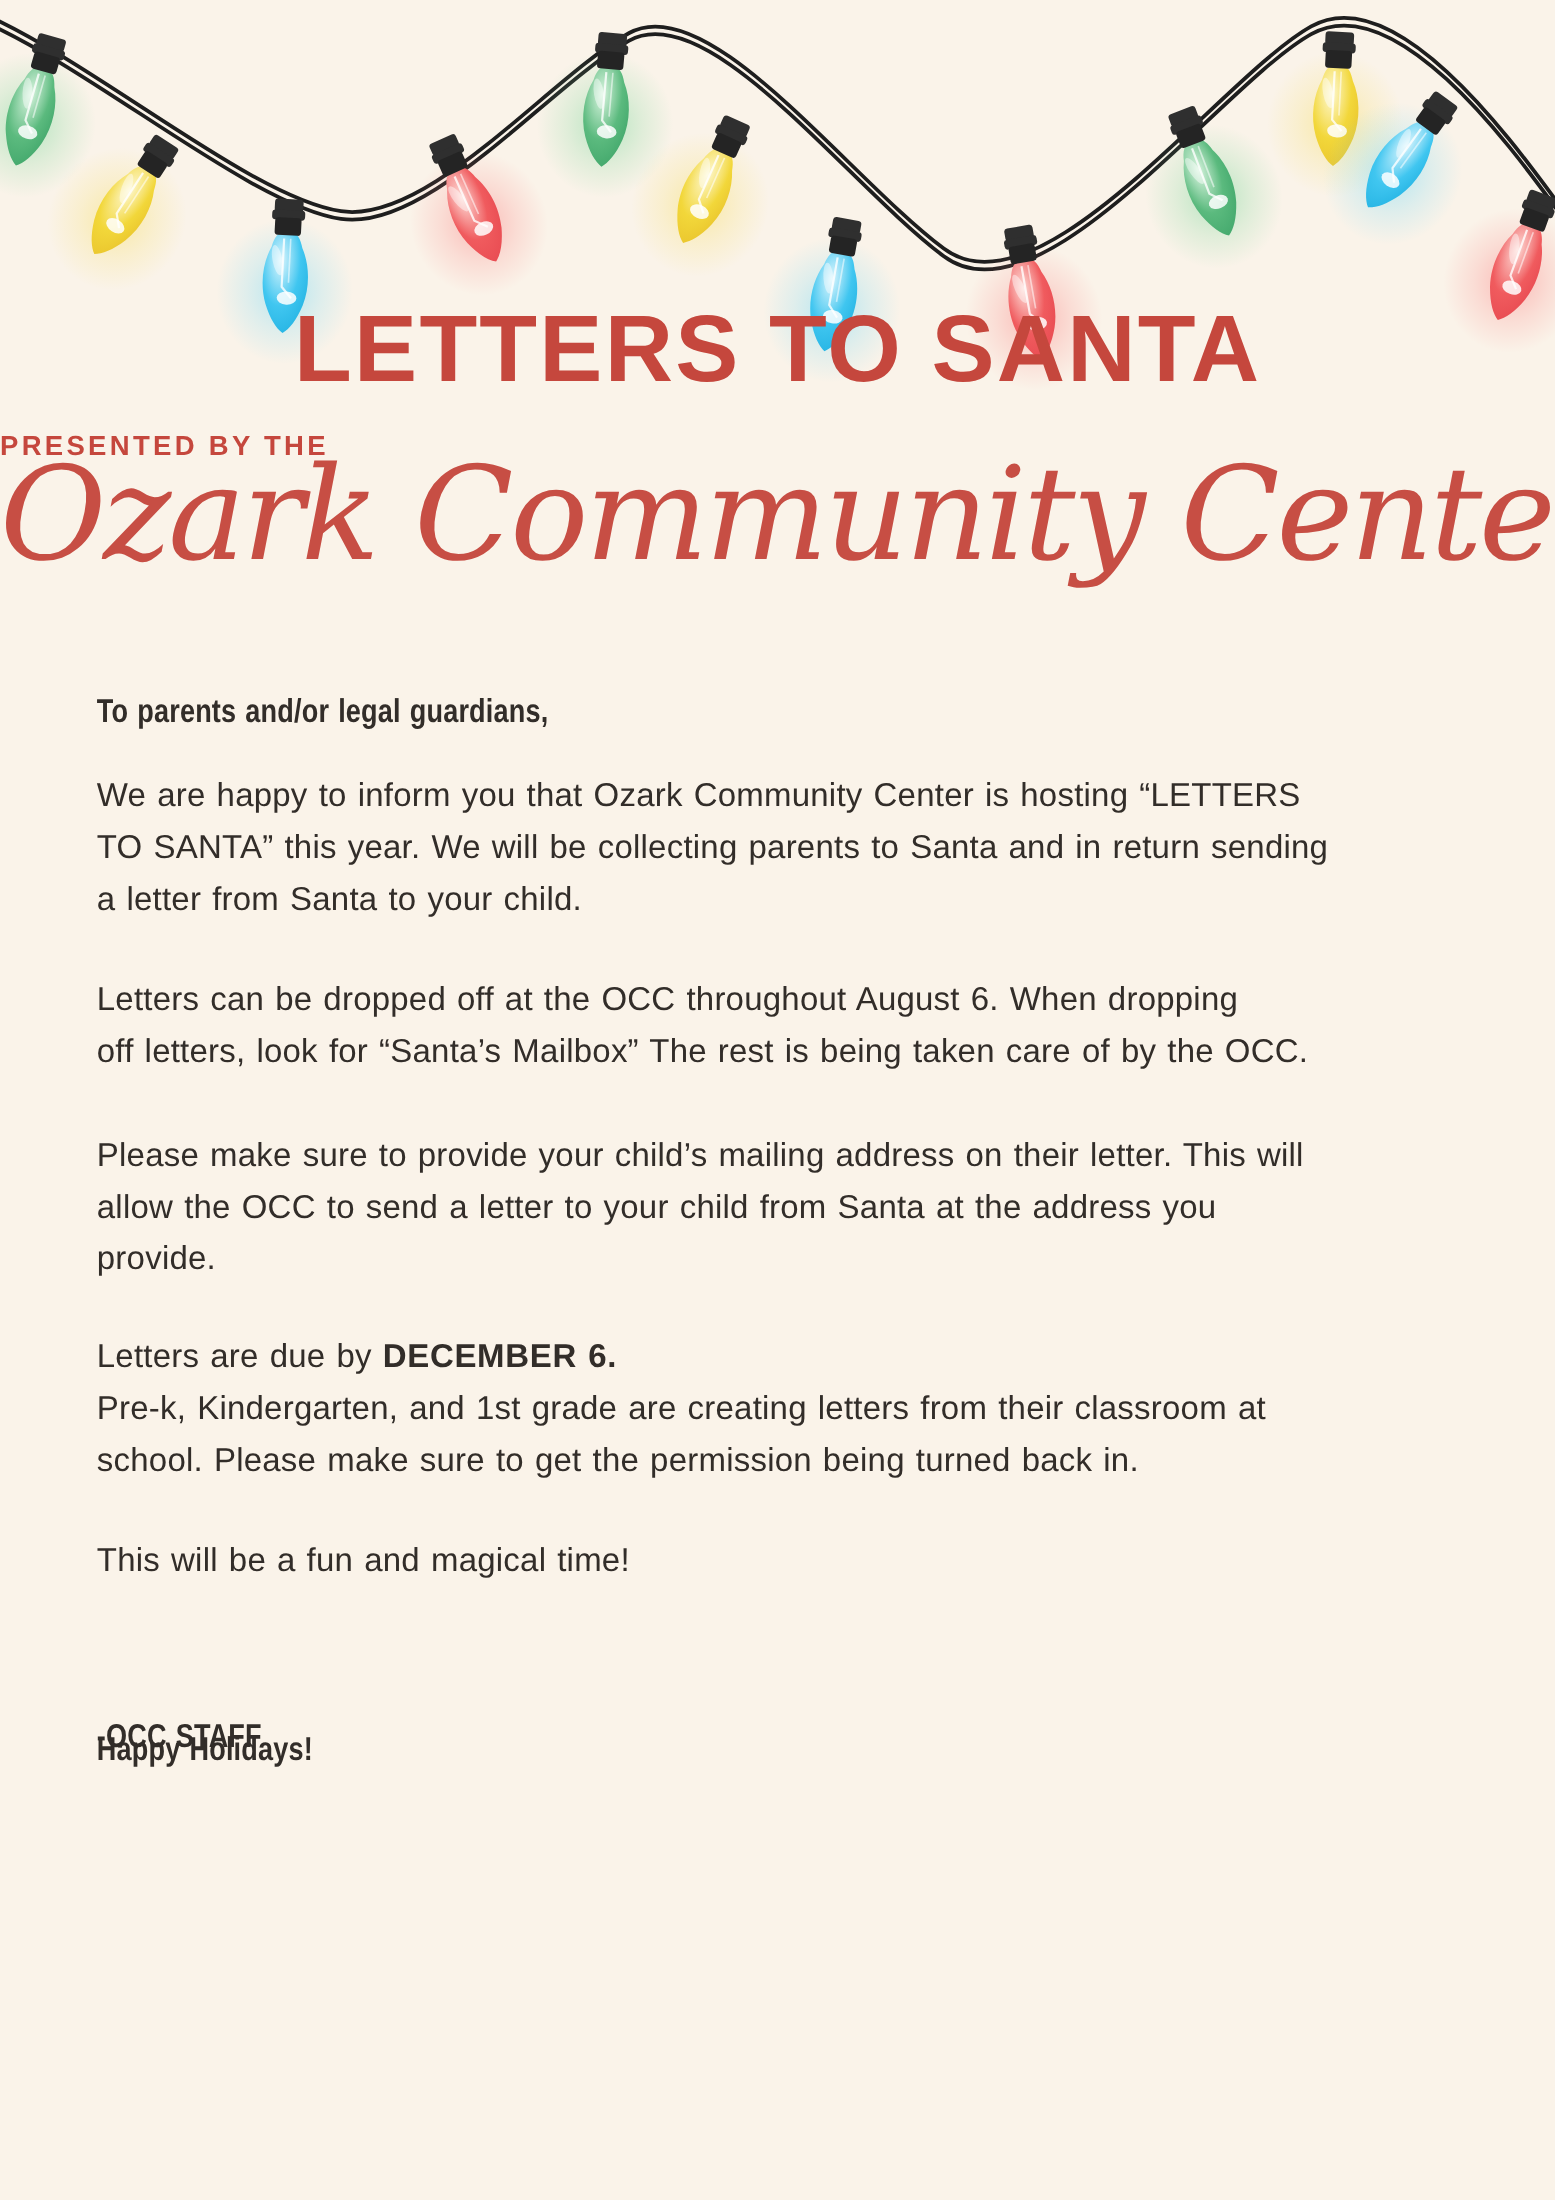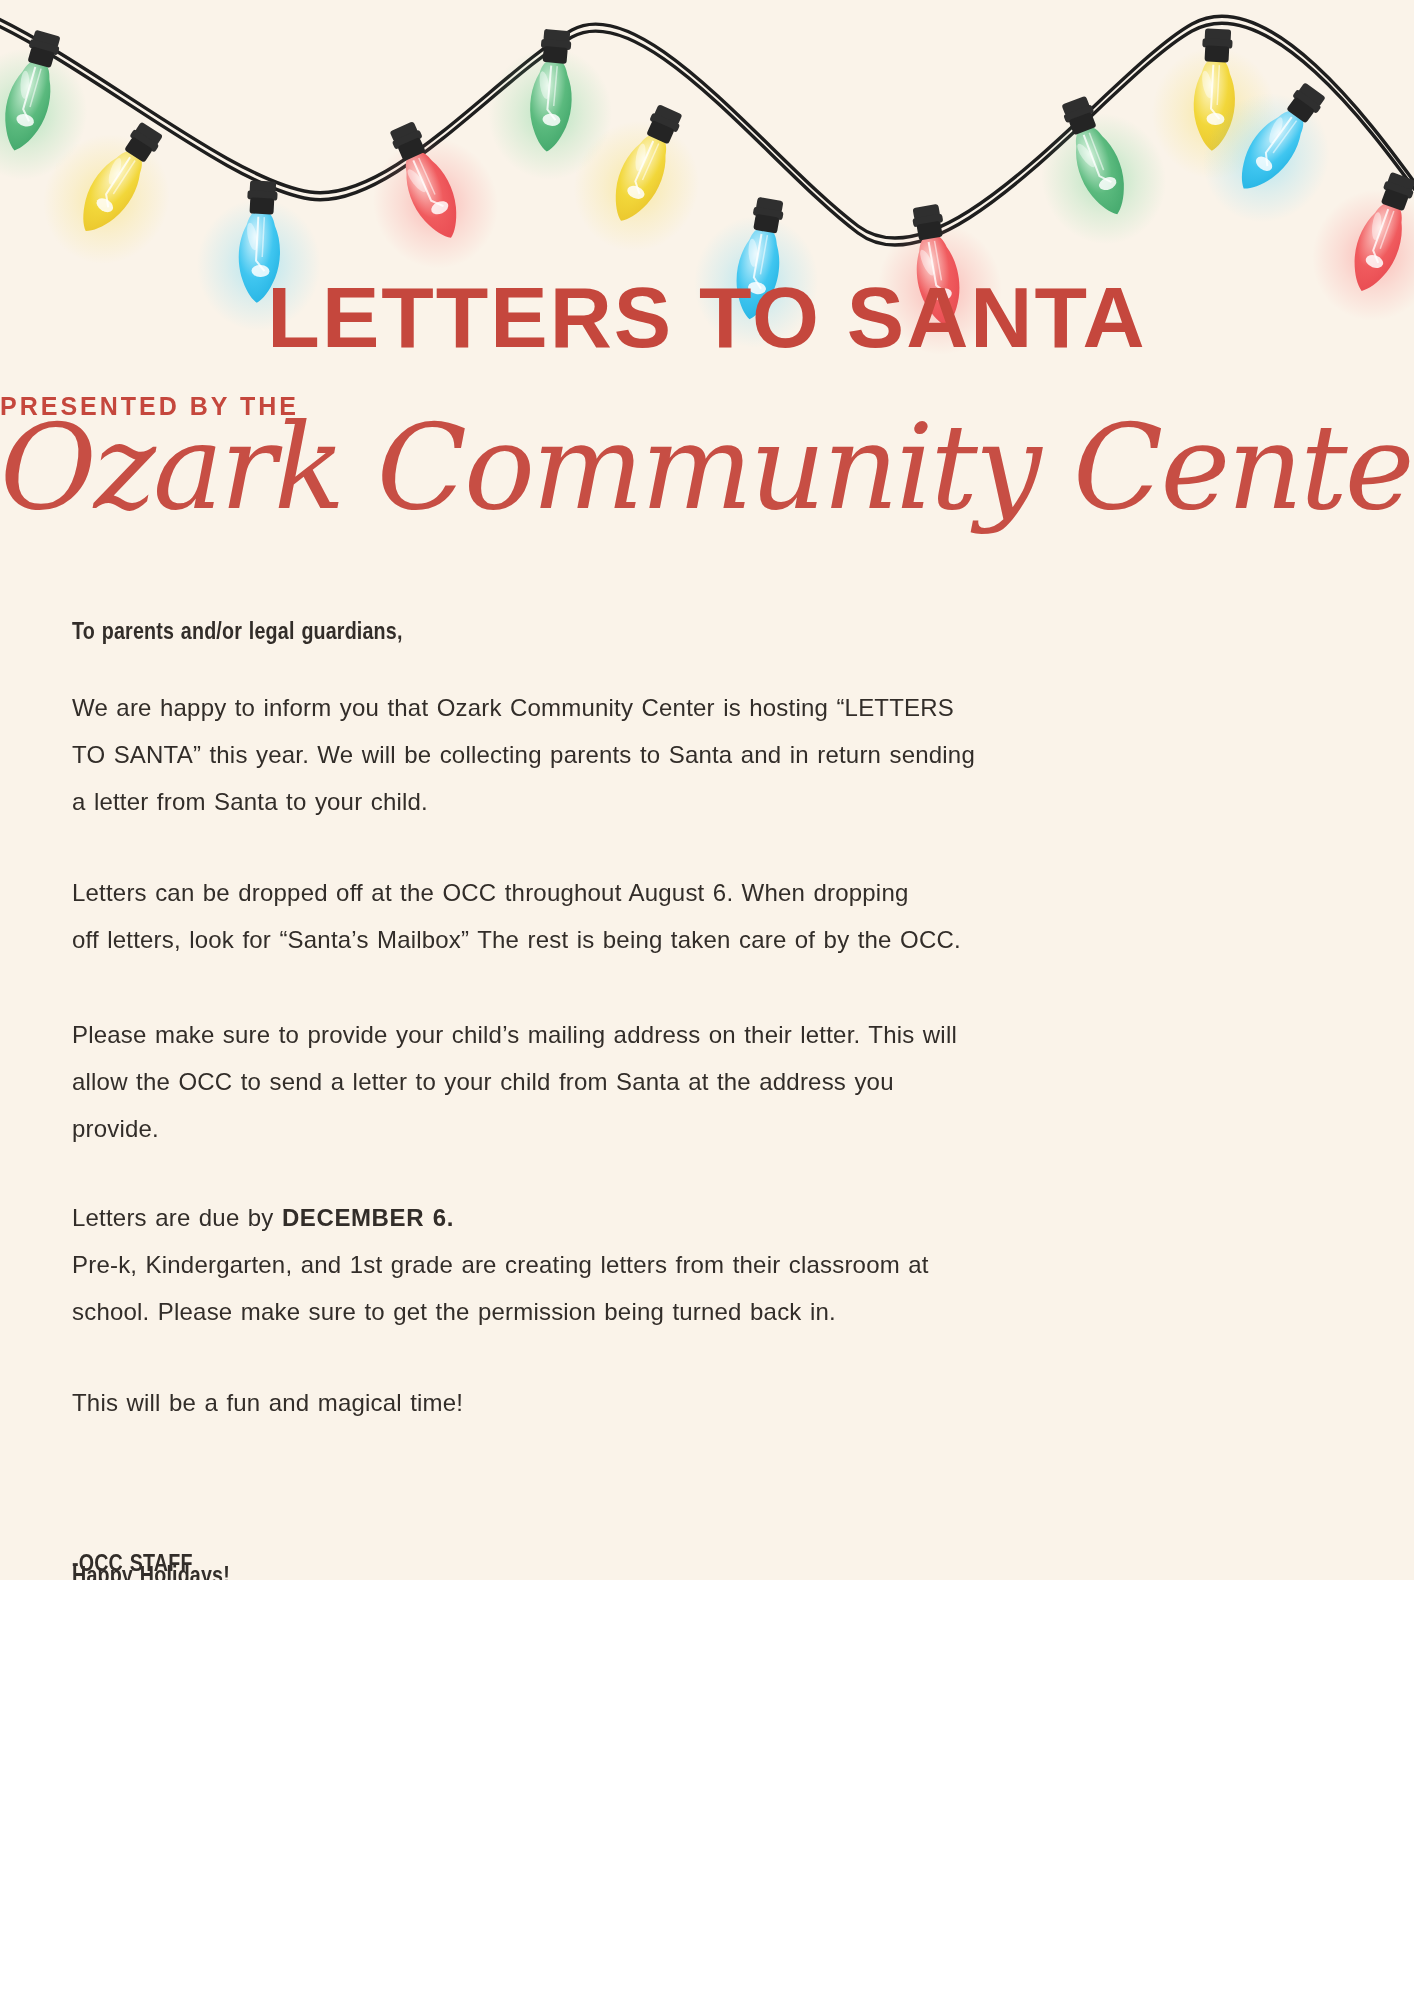--- a/index.html
+++ b/index.html
@@ -1,18 +1,18 @@
 <!DOCTYPE html>
 <html><head>
 <meta charset="utf-8">
 <style>
   html,body{margin:0;padding:0;}
   .page{
     position:relative;
-    width:1414px;height:1580px;
+    width:1414px;height:2000px;
     background:#FAF3E9;
     overflow:hidden;
     font-family:"Liberation Sans",sans-serif;
   }
   .lights{
     position:absolute;top:0;left:0;
     width:1414px;height:400px;
     pointer-events:none;
   }
   .wire{fill:none;stroke-width:3.4;stroke-linecap:round;}
@@ -38,22 +38,22 @@
     letter-spacing:-3px;
     line-height:1;
     white-space:nowrap;
   }
   .letter{
     position:absolute;left:72px;top:0;
     width:1290px;height:2000px;
     color:#322D29;
   }
   .letter p{
-    position:absolute;left:0;margin:0;
-    font-size:24px;line-height:47px;
+    position:absolute;left:0;margin:16px;
+    font-size:30px;line-height:47px;
     letter-spacing:0.2px;word-spacing:1.5px;
     white-space:pre-line;
   }
   .cond{display:inline-block;transform:scaleX(0.82);transform-origin:0 50%;}
   .greeting{top:607px;font-size:25px;font-weight:700;letter-spacing:0.5px;}
   .p-intro{top:684px;}
   .p-dropoff{top:869px;}
   .p-address{top:1011px;}
   .p-due{top:1194px;}
   .p-due b{font-weight:700;letter-spacing:0.6px;}

